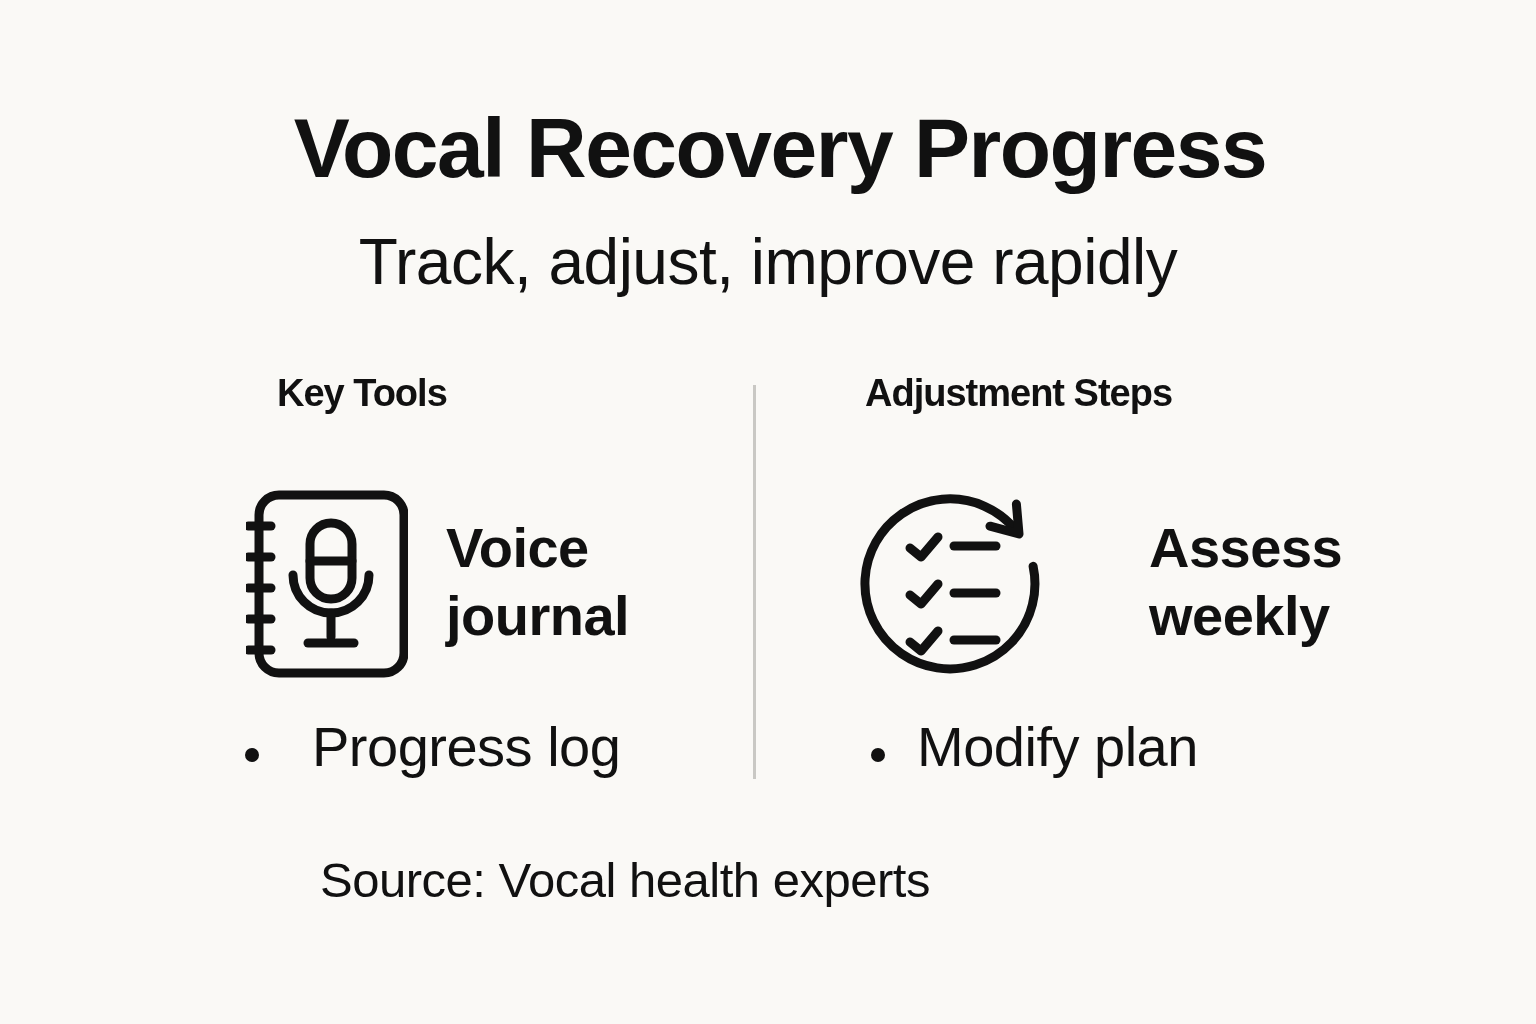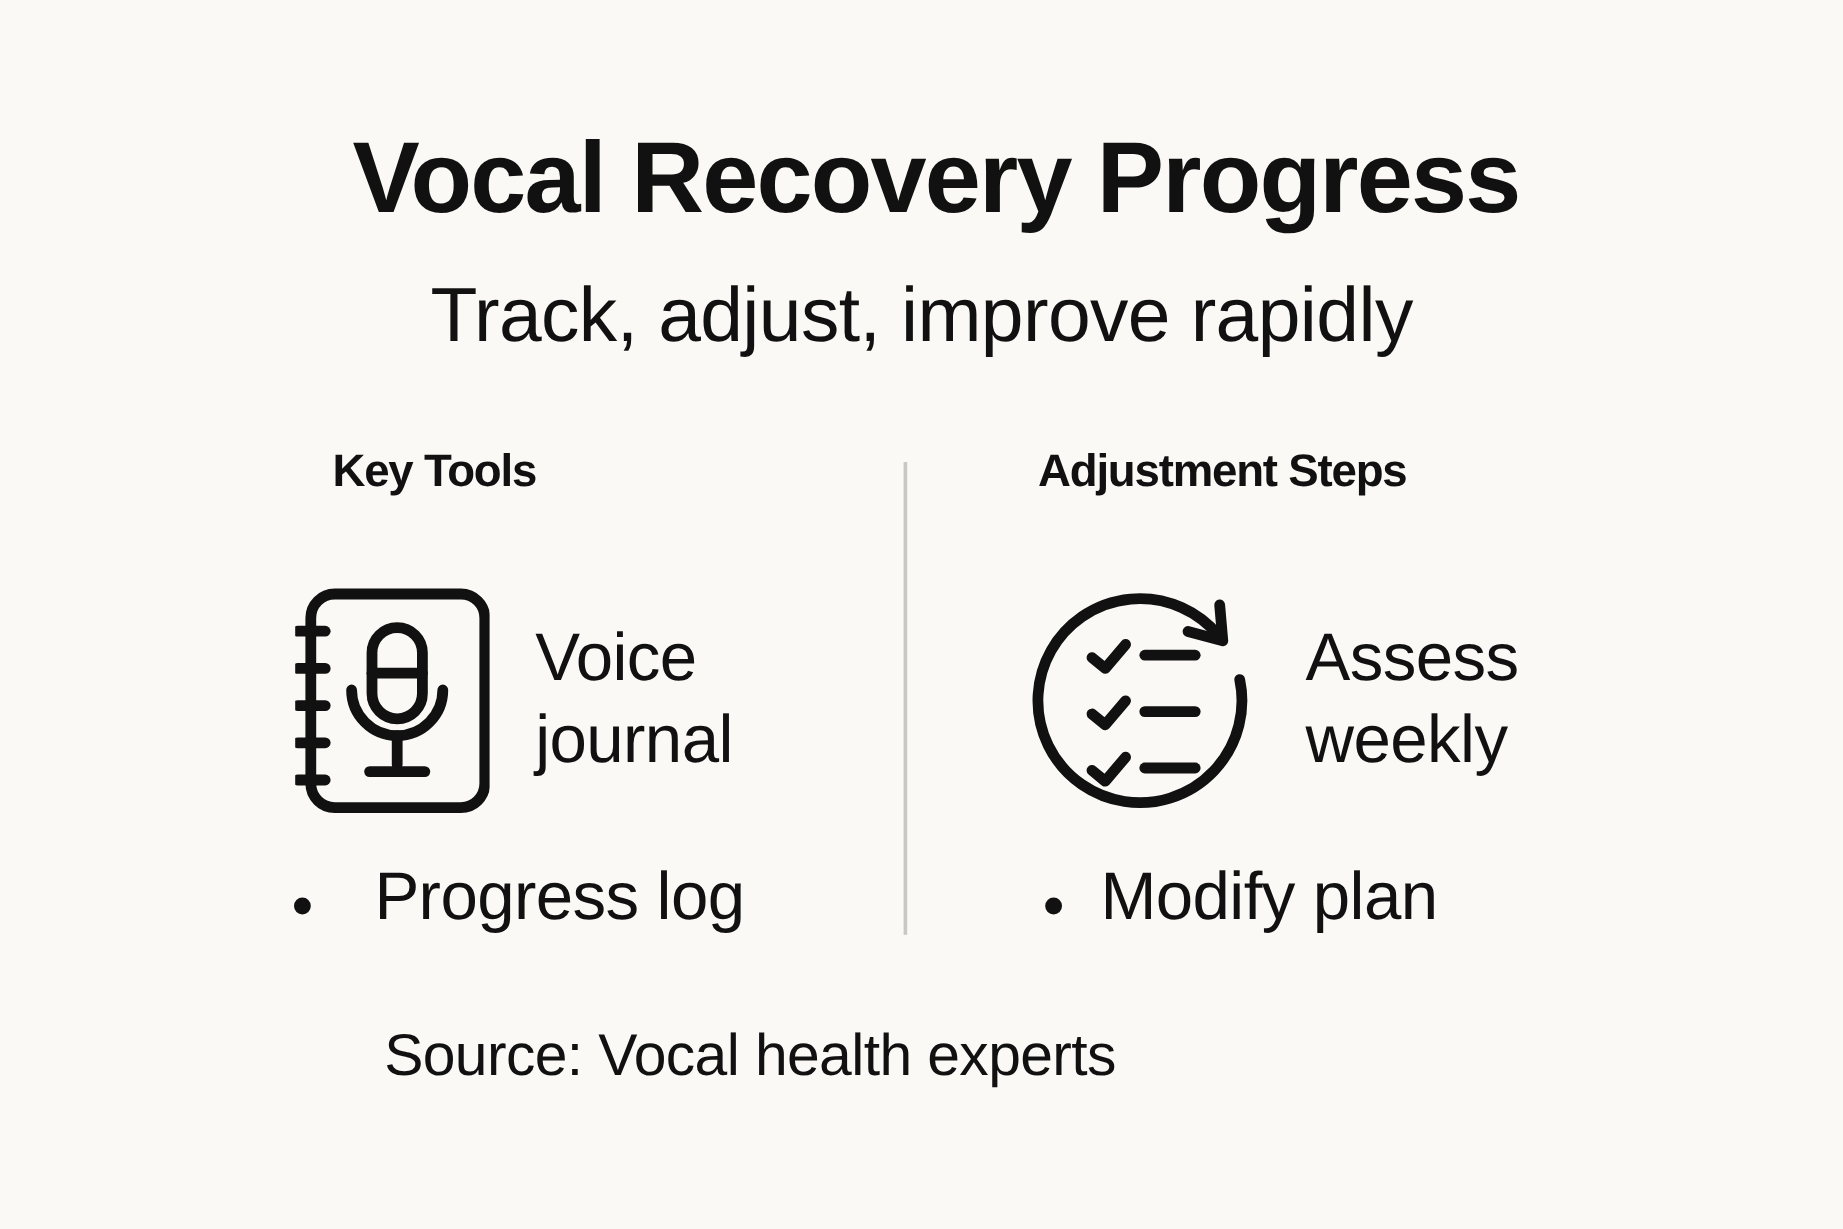--- a/index.html
+++ b/index.html
@@ -47,25 +47,25 @@
     background:var(--divider);
   }
   .icon{
     position:absolute;
     color:var(--text);
   }
   .icon.journal{left:246px;top:489px;width:162px;height:190px;}
   .icon.cycle{left:858px;top:494px;width:184px;height:182px;}
   .icon-label{
     position:absolute;top:514px;
-    font-size:56px;font-weight:400;line-height:68px;
+    font-size:56px;font-weight:700;line-height:68px;
     letter-spacing:-0.5px;
   }
   .icon-label.left{left:446px;width:250px;}
-  .icon-label.right{left:1088px;width:260px;}
+  .icon-label.right{left:1149px;width:260px;}
   .bullet-dot{
     position:absolute;top:748px;
     width:14px;height:14px;border-radius:50%;
     background:var(--text);
   }
   .bullet-dot.left{left:245px;}
   .bullet-dot.right{left:871px;}
   .bullet-text{
     position:absolute;top:719px;
     font-size:56px;font-weight:400;line-height:1;

